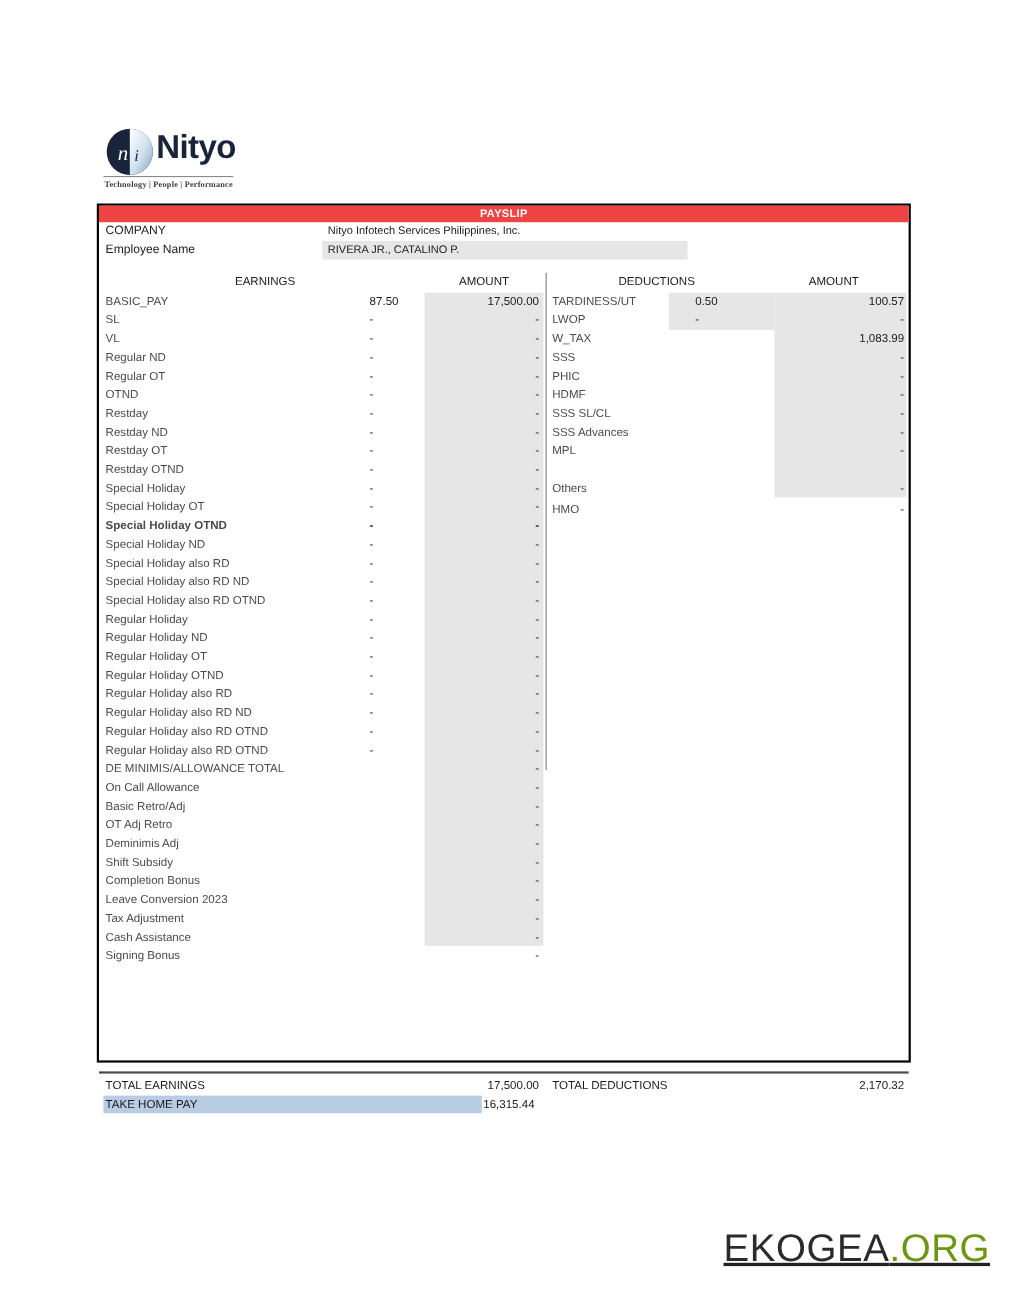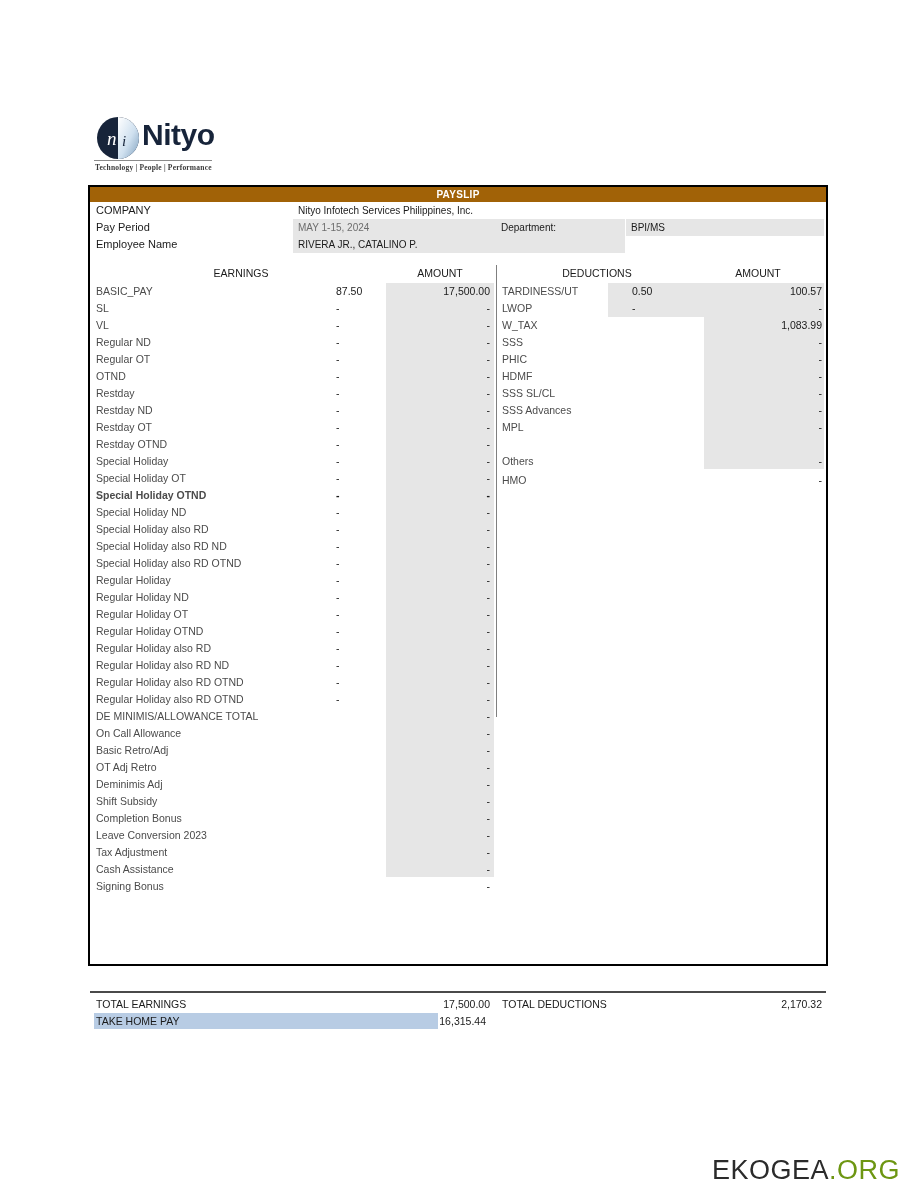--- a/index.html
+++ b/index.html
@@ -69,21 +69,21 @@
     width: 740px;
     height: 781px;
     border: 2px solid #000000;
     box-sizing: border-box;
     background: #ffffff;
   }
 
   #payslip-title {
     height: 15px;
     line-height: 15px;
-    background: #a16207;
+    background: #ef4444;
     color: #ffffff;
     font-size: 10px;
     font-weight: bold;
     text-align: center;
     letter-spacing: 0.3px;
   }
 
   
   .info-row {
     position: relative;
@@ -214,25 +214,26 @@
   #take-home-row .tlbl { left: 2px; }
   .total-row .tamt { position: absolute; text-align: right; }
   #total-earnings-row .tamt { left: 294px; width: 100px; }
   #take-home-row .tamt { left: 292px; width: 100px; }
   #total-deductions-row .tamt { left: 226px; width: 94px; }
 
   
   #watermark {
     position: absolute;
     right: 18px;
-    bottom: 2px;
-    font-size: 27px;
+    bottom: 33px;
+    font-size: 35px;
     letter-spacing: 0.5px;
     font-family: "Liberation Sans", sans-serif;
     white-space: nowrap;
+    text-decoration: underline;
   }
   #watermark .wm-dark { color: #2b2b2b; }
   #watermark .wm-green { color: #6d9612; }
 </style>
 </head>
 <body>
 
 <div id="logo-block">
   <svg id="logo-mark" viewBox="0 0 44 44">
     <defs>
@@ -254,26 +255,20 @@
 
 <div id="payslip">
 
   <div id="payslip-title">PAYSLIP</div>
 
   <div class="info-row">
     <span class="info-label">COMPANY</span>
     <span class="info-value v-company">Nityo Infotech Services Philippines, Inc.</span>
   </div>
 
-  <div class="info-row">
-    <span class="info-label">Pay Period</span>
-    <span class="info-value v-period shade">MAY 1-15, 2024</span>
-    <span class="info-value v-deptlabel">Department:</span>
-    <span class="info-value v-dept shade">BPI/MS</span>
-  </div>
 
   <div class="info-row">
     <span class="info-label">Employee Name</span>
     <span class="info-value v-name shade">RIVERA JR., CATALINO P.</span>
   </div>
 
   <div id="info-gap"></div>
 
   <div id="table-area">
     <div class="shade-block" id="earn-units-shade"></div>

